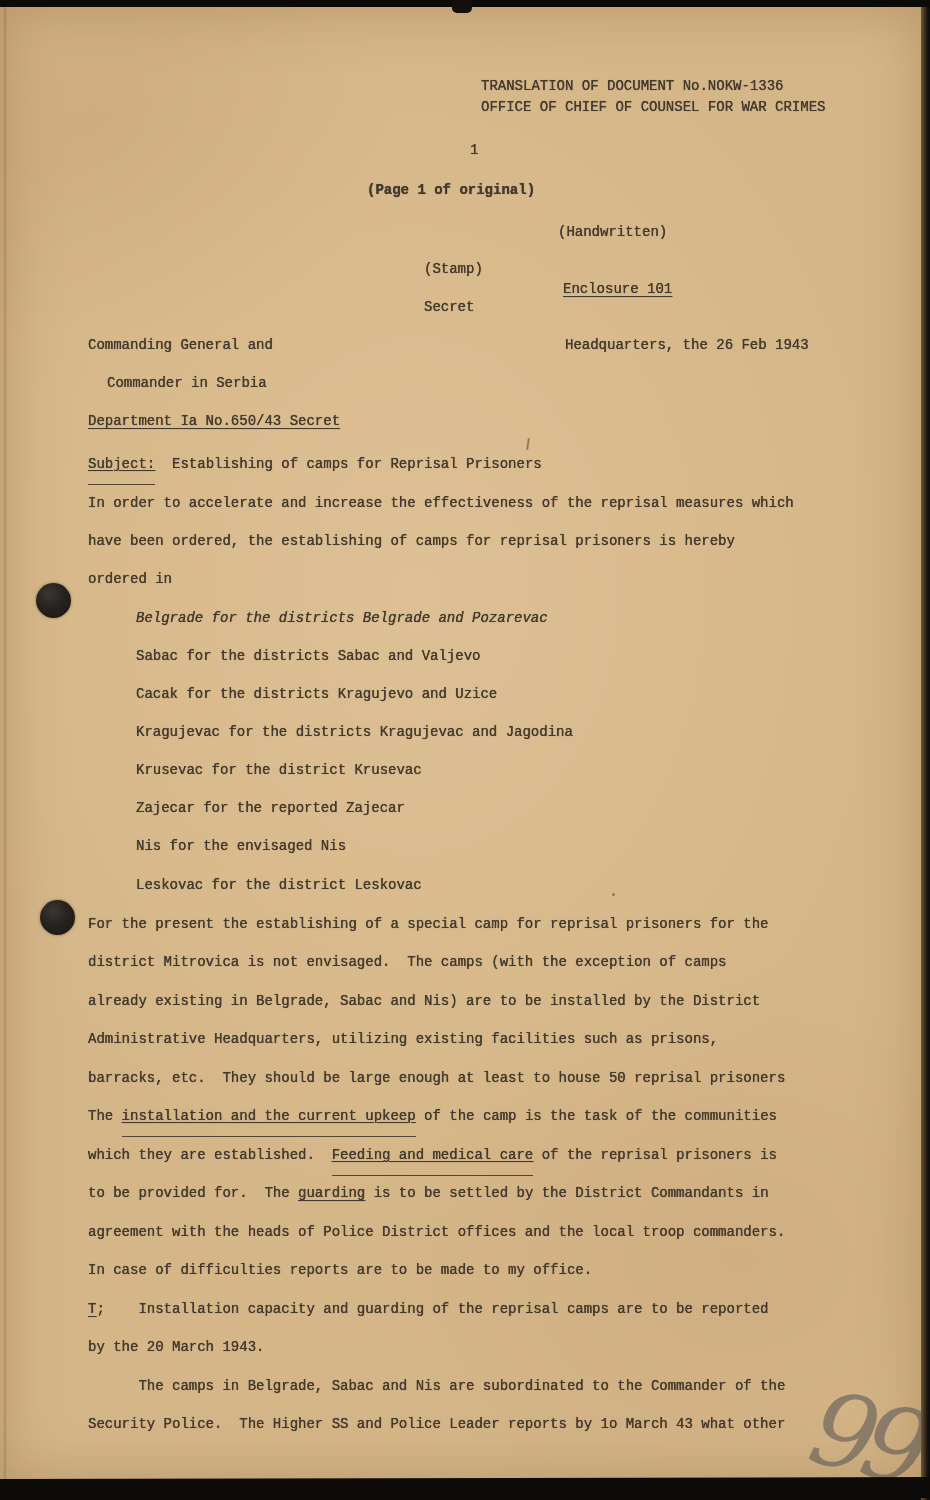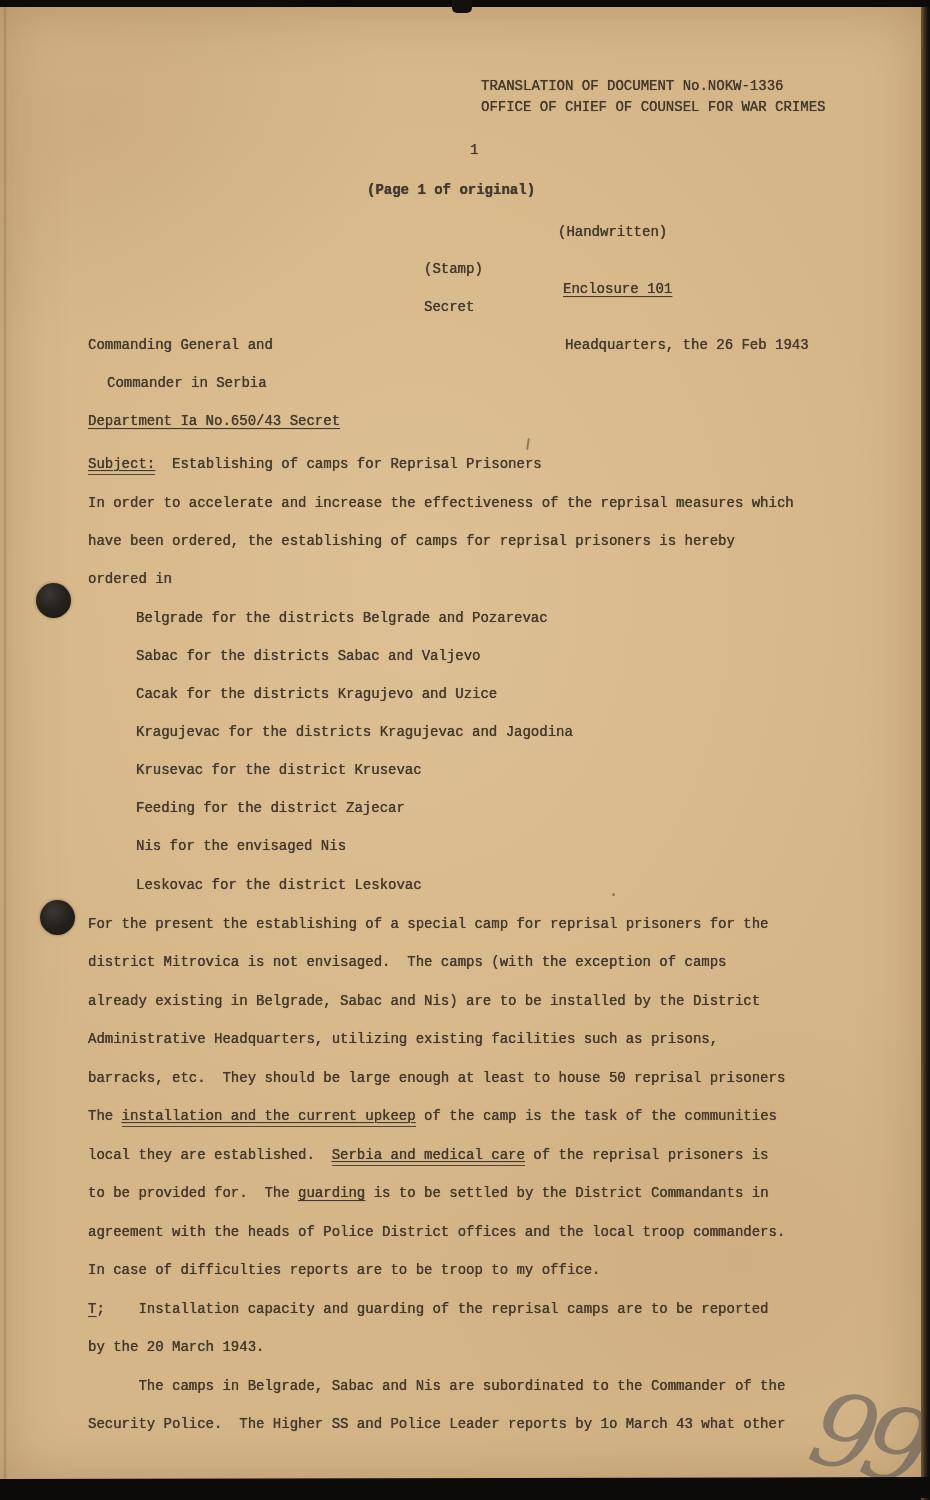--- a/index.html
+++ b/index.html
@@ -33,21 +33,21 @@
   }
   .line{
     position:absolute;white-space:pre;
     font-size:14px;line-height:20px;
     color:#423a2e;
     text-shadow:0 0 0.7px rgba(55,45,35,0.85), 0.3px 0.3px 0 rgba(55,45,35,0.25);
   }
   .u{text-decoration:underline;text-decoration-thickness:1.4px;text-underline-offset:3px;}
   .uu{
     text-decoration:underline;text-decoration-thickness:1.2px;text-underline-offset:2px;
-    border-bottom:1.2px solid rgba(66,58,46,0.9);padding-bottom:2px;
+    border-bottom:1.2px solid rgba(66,58,46,0.9);padding-bottom:12px;
   }
   .hole{
     position:absolute;width:35px;height:35px;border-radius:50%;
     background:radial-gradient(circle at 38% 32%, #3a3734 0%, #26231f 45%, #181512 100%);
     box-shadow:0 0 3px rgba(90,65,40,0.6);
   }
   #hole-1{left:36px;top:583px;}
   #hole-2{left:40px;top:900px;}
   #pencil-mark{
     position:absolute;left:812px;top:1378px;
@@ -81,38 +81,38 @@
       <div class="line" style="left: 563px; top: 259px; margin-top: 20px;"><span class="u">Enclosure 101</span></div>
       <div class="line" style="left: 424px; top: 297px;"><span>Secret</span></div>
       <div class="line" style="left: 88px; top: 335px;"><span>Commanding General and</span></div>
       <div class="line" style="left: 565px; top: 335px;"><span>Headquarters, the 26 Feb 1943</span></div>
       <div class="line" style="left: 107px; top: 373px;"><span>Commander in Serbia</span></div>
       <div class="line" style="left: 88px; top: 411px;"><span class="u">Department Ia No.650/43 Secret</span></div>
       <div class="line" style="left: 88px; top: 454px;"><span class="uu">Subject:</span><span>  Establishing of camps for Reprisal Prisoners</span></div>
       <div class="line" style="left: 88px; top: 493px;"><span>In order to accelerate and increase the effectiveness of the reprisal measures which</span></div>
       <div class="line" style="left: 88px; top: 531px;"><span>have been ordered, the establishing of camps for reprisal prisoners is hereby</span></div>
       <div class="line" style="left: 88px; top: 569px;"><span>ordered in</span></div>
-      <div class="line" style="left: 136px; top: 608px;"><span>Belgrade for the districts Belgrade and Pozarevac</span></div>
+      <div class="line" style="left: 136px; top: 608px; font-style: italic;"><span>Belgrade for the districts Belgrade and Pozarevac</span></div>
       <div class="line" style="left: 136px; top: 646px;"><span>Sabac for the districts Sabac and Valjevo</span></div>
       <div class="line" style="left: 136px; top: 684px;"><span>Cacak for the districts Kragujevo and Uzice</span></div>
       <div class="line" style="left: 136px; top: 722px;"><span>Kragujevac for the districts Kragujevac and Jagodina</span></div>
       <div class="line" style="left: 136px; top: 760px;"><span>Krusevac for the district Krusevac</span></div>
-      <div class="line" style="left: 136px; top: 798px;"><span>Feeding for the district Zajecar</span></div>
+      <div class="line" style="left: 136px; top: 798px;"><span>Zajecar for the reported Zajecar</span></div>
       <div class="line" style="left: 136px; top: 836px;"><span>Nis for the envisaged Nis</span></div>
       <div class="line" style="left: 136px; top: 875px;"><span>Leskovac for the district Leskovac</span></div>
       <div class="line" style="left: 88px; top: 914px;"><span>For the present the establishing of a special camp for reprisal prisoners for the</span></div>
       <div class="line" style="left: 88px; top: 952px;"><span>district Mitrovica is not envisaged.  The camps (with the exception of camps</span></div>
       <div class="line" style="left: 88px; top: 991px;"><span>already existing in Belgrade, Sabac and Nis) are to be installed by the District</span></div>
       <div class="line" style="left: 88px; top: 1029px;"><span>Administrative Headquarters, utilizing existing facilities such as prisons,</span></div>
       <div class="line" style="left: 88px; top: 1068px;"><span>barracks, etc.  They should be large enough at least to house 50 reprisal prisoners</span></div>
       <div class="line" style="left: 88px; top: 1106px;"><span>The </span><span class="uu">installation and the current upkeep</span><span> of the camp is the task of the communities</span></div>
-      <div class="line" style="left: 88px; top: 1145px;"><span>local they are established.  </span><span class="uu">Serbia and medical care</span><span> of the reprisal prisoners is</span></div>
+      <div class="line" style="left: 88px; top: 1145px;"><span>which they are established.  </span><span class="uu">Feeding and medical care</span><span> of the reprisal prisoners is</span></div>
       <div class="line" style="left: 88px; top: 1183px;"><span>to be provided for.  The </span><span class="u">guarding</span><span> is to be settled by the District Commandants in</span></div>
       <div class="line" style="left: 88px; top: 1222px;"><span>agreement with the heads of Police District offices and the local troop commanders.</span></div>
-      <div class="line" style="left: 88px; top: 1260px;"><span>In case of difficulties reports are to be troop to my office.</span></div>
+      <div class="line" style="left: 88px; top: 1260px;"><span>In case of difficulties reports are to be made to my office.</span></div>
       <div class="line" style="left: 88px; top: 1299px;"><span class="u">T</span><span>;    Installation capacity and guarding of the reprisal camps are to be reported</span></div>
       <div class="line" style="left: 88px; top: 1337px;"><span>by the 20 March 1943.</span></div>
       <div class="line" style="left: 88px; top: 1376px;"><span>      The camps in Belgrade, Sabac and Nis are subordinated to the Commander of the</span></div>
       <div class="line" style="left: 88px; top: 1414px;"><span>Security Police.  The Higher SS and Police Leader reports by 1o March 43 what other</span></div>
     </div>
 
   <div id="hole-1" class="hole"></div>
   <div id="hole-2" class="hole"></div>
 
   <div id="pencil-mark">99</div>

